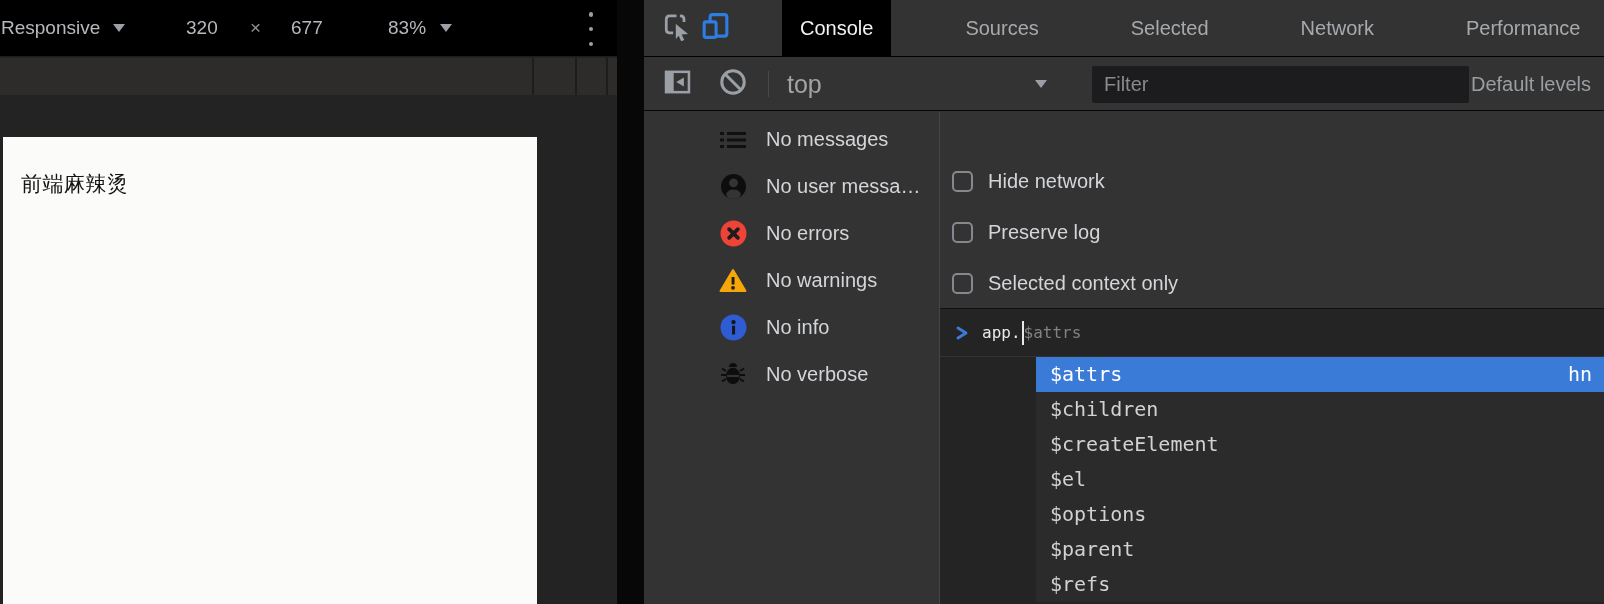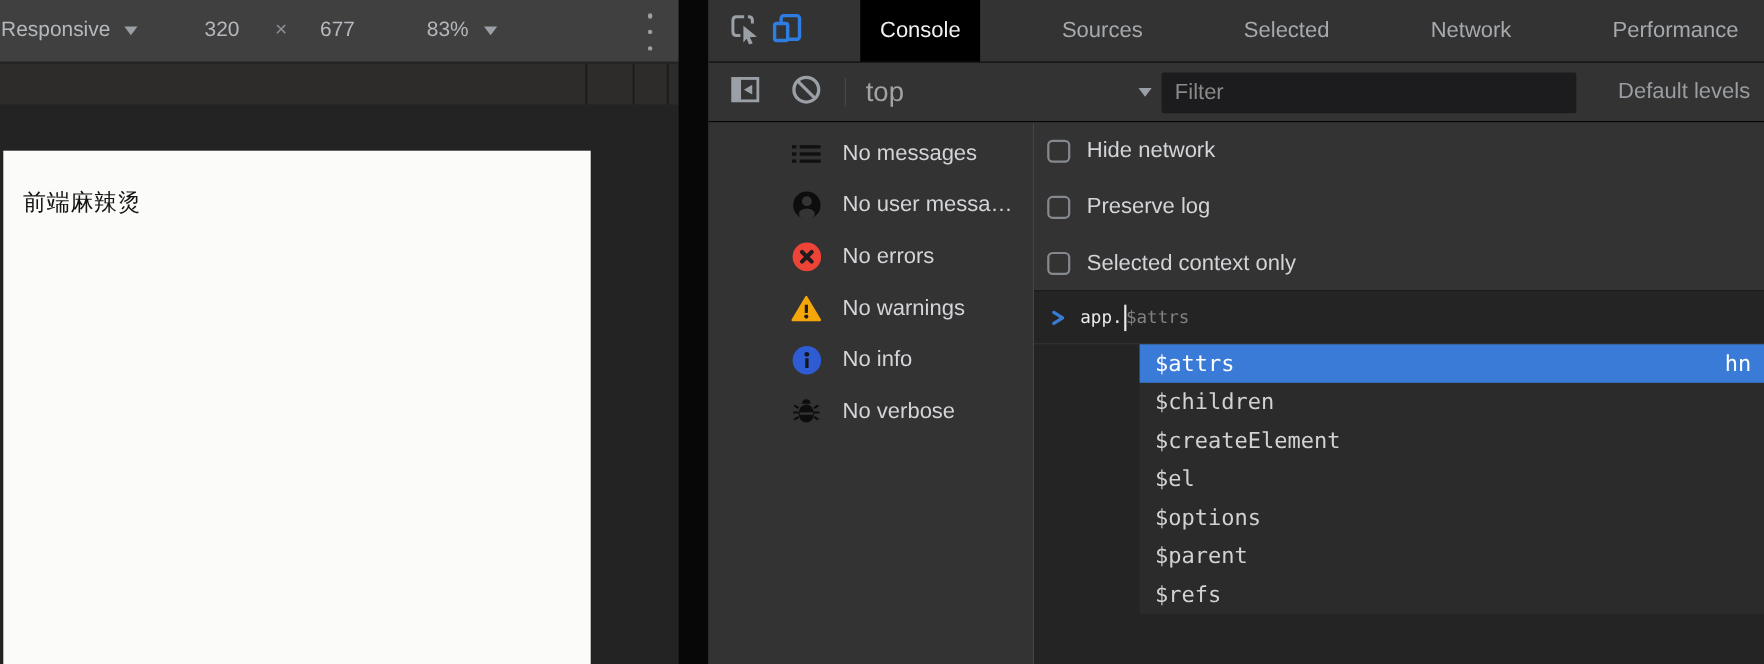--- a/index.html
+++ b/index.html
@@ -2,21 +2,21 @@
 <html><head>
 <meta charset="utf-8">
 <style>
   * { margin:0; padding:0; box-sizing:border-box; }
   html,body { width:1604px; height:604px; overflow:hidden; background:#232323; }
   body { font-family:"Liberation Sans", sans-serif; }
   .stage { position:relative; width:1604px; height:604px; background:#232323; overflow:hidden; }
 
   
   .left-pane { position:absolute; left:0; top:0; width:617px; height:604px; background:#232323; }
-  .device-toolbar { position:relative; height:57px; background:#404040; border-bottom:1px solid #1d1d1c; }
+  .device-toolbar { position:relative; height:57px; background:#000000; border-bottom:1px solid #1d1d1c; }
   .device-toolbar .txt { position:absolute; top:50%; transform:translateY(-50%); font-size:19px; color:#b5b8bc; white-space:nowrap; }
   .tri-down { position:absolute; top:50%; transform:translateY(-50%); width:0; height:0;
               border-left:6px solid transparent; border-right:6px solid transparent; border-top:8px solid #9aa0a6; }
   .dots-menu { position:absolute; left:586px; top:12px; width:10px; height:34px; display:flex; flex-direction:column; justify-content:space-between; align-items:center; cursor:pointer; }
   .dots-menu i { width:4.5px; height:4.5px; border-radius:50%; background:#9aa0a6; }
   .media-band { position:absolute; left:0; top:58px; width:617px; height:37px; background:#2d2c2b; }
   .media-band .seg-line { position:absolute; top:0; width:2px; height:37px; background:#1d1d1c; }
   .device-screen { position:absolute; left:3px; top:137px; width:534px; height:467px; background:#fbfbf9; }
   .page-title { margin:33px 0 0 18px; font-size:21px; color:#141414; letter-spacing:0.5px; }
 
@@ -31,33 +31,33 @@
   .tb-icon { position:absolute; top:50%; transform:translateY(-50%); cursor:pointer; }
   .tabs { display:flex; margin-left:138px; height:100%;gap:44px; }
   .tab { display:flex; align-items:center; padding:0 18px; margin-right:12px; font-size:20px; color:#a6aaae; cursor:pointer; white-space:nowrap; }
   .tab.active { background:#000; color:#f2f2f2; }
 
   
   .console-toolbar { position:relative; height:54px; background:#333333; border-bottom:1px solid #060606; }
   .ct-abs { position:absolute; top:50%; transform:translateY(-50%); }
   .vdiv { position:absolute; top:14px; width:1px; height:26px; background:#494949; }
   .context-label { font-size:25px; color:#a3a3a3; }
-  .filter-input { position:absolute; left:412px; top:9px; width:377px; height:37px; background:#1c1c1e; border:none; outline:none;
+  .filter-input { position:absolute; left:448px; top:9px; width:377px; height:37px; background:#1c1c1e; border:none; outline:none;
                   color:#ec4899; font-size:20px; padding:0 12px; border-radius:2px; font-family:"Liberation Sans",sans-serif; }
   .filter-input::placeholder { color:#8a8a8a; }
   .levels-label { font-size:20px; color:#9a9ea3; white-space:nowrap; }
 
   
   .console-body { position:absolute; top:112px; left:0; right:0; bottom:0; display:flex; }
   .console-sidebar { width:296px; border-right:1px solid #454545; background:#333333; padding-top:4px; }
   .cs-item { height:47px; display:flex; align-items:center; padding-left:75px; cursor:pointer; }
   .cs-item .ico { width:28px; display:flex; justify-content:center; margin-right:19px; }
   .cs-item .lbl { font-size:20px; color:#d3d5d8; white-space:nowrap; }
 
-  .console-main { flex:1; position:relative; background:#333333; }
+  .console-main { flex:1; position:relative; background:#333333;margin-top:44px; }
   .console-settings { height:153px; border-bottom:1px solid #101010; }
   .chk-row { height:51px; display:flex; align-items:center; padding-left:12px; cursor:pointer; }
   .checkbox { width:21px; height:21px; border:2px solid #85898f; border-radius:5px; margin-right:15px; flex:none; }
   .chk-row .lbl { font-size:20px; color:#d3d5d8; white-space:nowrap; }
 
   .prompt-row { height:47px; background:#242424; display:flex; align-items:center; padding-left:14px;
                 font-family:"DejaVu Sans Mono", monospace; font-size:16px; }
   .prompt-chevron { margin-right:12px; display:flex; }
   .prompt-typed { color:#eaeaea; font-weight:500; }
   .caret { display:inline-block; width:2px; height:24px; background:#e8e8e8; vertical-align:middle; margin-left:1px; }

